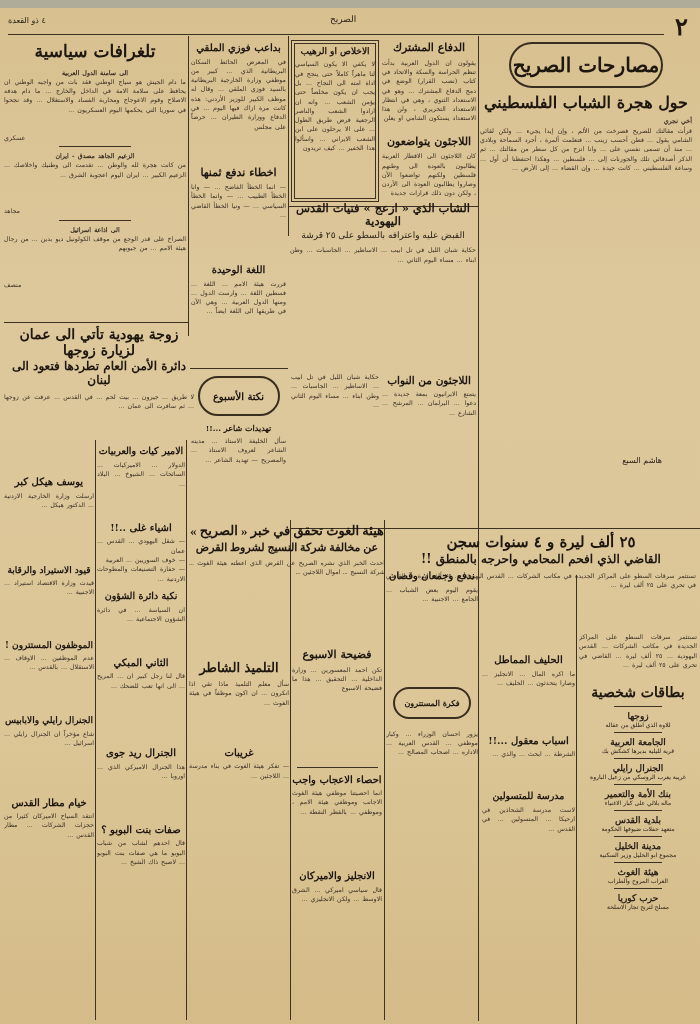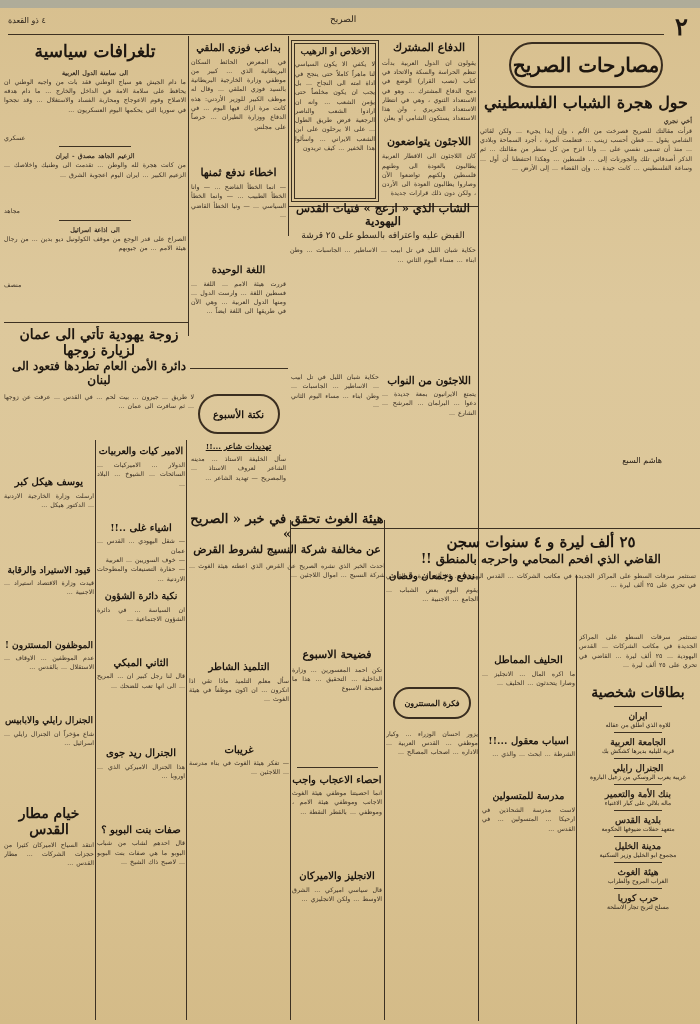--- a/index.html
+++ b/index.html
@@ -109,63 +109,63 @@
     <div class="hl" style="font-size:12px;margin:0 0 4px;">دائرة الأمن العام تطردها فتعود الى لبنان</div>
     <div class="txt" style="height:62px;overflow:hidden;">لا طريق ... جيرون ... بيت لحم ... في القدس ... عرفت عن زوجها ... ثم سافرت الى عمان ...</div>
   </div>
 
   <div class="box" style="left:191px;top:262px;width:95px;height:85px;">
     <div class="hl" style="font-size:10px;margin:2px 0 3px;">اللغة الوحيدة</div>
     <div class="txt" style="height:64px;overflow:hidden;">قررت هيئة الامم ... اللغة ... فسطين اللغة ... وارست الدول ... ومنها الدول العربية ... وهي الآن في طريقها الى اللغة ايضاً ...</div>
   </div>
   <div class="rule" style="top:368px;left:190px;width:98px;"></div>
   <div class="box" style="left:191px;top:370px;width:95px;height:148px;">
-    <div class="cloud" style="width:78px;height:36px;margin:24px auto 8px;font-size:10px;border-radius:30px;">نكتة الأسبوع</div>
-    <div class="hl" style="font-size:8px;margin:4px 0 3px;text-decoration:underline;">تهديدات شاعر ...!!</div>
+    <div class="cloud" style="width:78px;height:36px;margin:6px auto 8px;font-size:10px;border-radius:30px;">نكتة الأسبوع</div>
+    <div class="hl" style="font-size:8px;margin:4px 0 3px;">تهديدات شاعر ...!!</div>
     <div class="txt" style="height:70px;overflow:hidden;">سأل الخليفة الاستاذ ... مدينه الشاعر لعروف الاستاذ ... والمصريح — تهديد الشاعر ...</div>
   </div>
 
   <div class="box" style="left:4px;top:440px;width:90px;height:580px;">
     <div class="hl" style="font-size:10px;margin:36px 0 3px;">يوسف هيكل كبر</div>
     <div class="txt" style="height:68px;overflow:hidden;">ارسلت وزارة الخارجية الاردنية ... الدكتور هيكل ...</div>
     <div class="hl" style="font-size:9px;margin:6px 0 3px;">قيود الاستيراد والرقابة</div>
     <div class="txt" style="height:56px;overflow:hidden;">قيدت وزارة الاقتصاد استيراد ... الاجنبية ...</div>
     <div class="hl" style="font-size:9px;margin:6px 0 3px;">الموظفون المستترون !</div>
     <div class="txt" style="height:56px;overflow:hidden;">عدم الموظفين ... الاوقاف ... الاستقلال ... بالقدس ...</div>
     <div class="hl" style="font-size:9px;margin:6px 0 3px;">الجنرال رايلي والابابيس</div>
     <div class="txt" style="height:56px;overflow:hidden;">شاع مؤخراً ان الجنرال رايلي ... اسرائيل ...</div>
-    <div class="hl" style="font-size:14px;margin:20px 0 3px;">خيام مطار القدس</div>
+    <div class="hl" style="font-size:10px;margin:12px 0 3px;">خيام مطار القدس</div>
     <div class="txt" style="height:90px;overflow:hidden;">انتقد السياح الاميركان كثيرا من حجزات الشركات ... مطار القدس ...</div>
   </div>
 
   <div class="box" style="left:97px;top:440px;width:88px;height:580px;">
     <div class="hl" style="font-size:9.5px;margin:6px 0 3px;">الامير كيات والعربيات</div>
     <div class="txt" style="height:56px;overflow:hidden;">الدولار ... الاميركيات ... السائحات ... الشيوخ ... البلاد ...</div>
     <div class="hl" style="font-size:10px;margin:6px 0 3px;">اشياء غلى ..!!</div>
     <div class="txt">— شقل اليهودي ... القدس ... عمان</div>
     <div class="txt">— خوف السوريين ... العربية</div>
     <div class="txt">— حفارة التصنيعات والمطوحات الاردنية ...</div>
     <div class="hl" style="font-size:9.5px;margin:8px 0 3px;">نكبة دائرة الشؤون</div>
     <div class="txt" style="height:46px;overflow:hidden;">ان السياسة ... في دائرة الشؤون الاجتماعية ...</div>
     <div class="hl" style="font-size:10px;margin:6px 0 3px;">الثاني المبكي</div>
     <div class="txt" style="height:70px;overflow:hidden;">قال لنا رجل كبير ان ... المريح ... الى انها تعب للضحك ...</div>
     <div class="hl" style="font-size:10px;margin:6px 0 3px;">الجنرال ريد جوى</div>
     <div class="txt" style="height:56px;overflow:hidden;">هذا الجنرال الاميركي الذي ... اوروبا ...</div>
     <div class="hl" style="font-size:10px;margin:6px 0 3px;">صفات بنت البوبو ؟</div>
     <div class="txt" style="height:80px;overflow:hidden;">قال احدهم لشاب من شباب البوبو ما هي صفات بنت البوبو ... لاصبح ذاك الشيخ ...</div>
   </div>
 
-  <div class="box" style="left:189px;top:510px;width:196px;height:120px;">
+  <div class="box" style="left:189px;top:522px;width:196px;height:120px;font-family:Liberation Serif, serif;">
     <div class="hl" style="font-size:13px;margin:2px 0 2px;">هيئة الغوث تحقق في خبر « الصريح »</div>
     <div class="hl" style="font-size:11px;margin:0 0 4px;">عن مخالفة شركة النسيج لشروط القرض</div>
     <div class="txt" style="height:72px;overflow:hidden;">احدث الخبر الذي نشره الصريح عن القرض الذي اعطته هيئة الغوث ... شركة النسيج ... اموال اللاجئين ...</div>
   </div>
 
   <div class="box" style="left:189px;top:645px;width:100px;height:370px;">
-    <div class="hl" style="font-size:10px;margin:16px 0 3px;">التلميذ الشاطر</div>
+    <div class="hl" style="font-size:13px;margin:16px 0 3px;">التلميذ الشاطر</div>
     <div class="txt" style="height:62px;overflow:hidden;">سأل معلم التلميذ ماذا تقي اذا انكرون ... ان اكون موظفاً في هيئة الغوث ...</div>
     <div class="hl" style="font-size:10px;margin:6px 0 3px;">غريبات</div>
     <div class="txt" style="height:230px;overflow:hidden;">— تفكر هيئة الغوث في بناء مدرسة ... اللاجئين ...</div>
   </div>
 
   <div class="box" style="left:292px;top:645px;width:90px;height:375px;">
     <div class="hl" style="font-size:11px;margin:4px 0 3px;">فضيحة الاسبوع</div>
     <div class="txt" style="height:98px;overflow:hidden;">تكن احمد المعسورين ... وزارة الداخلية ... التحقيق ... هذا ما فضيحة الاسبوع</div>
     <div class="sep" style="width:90%;"></div>
     <div class="hl" style="font-size:10px;margin:6px 0 3px;">احصاء الاعجاب واجب</div>
@@ -193,21 +193,21 @@
     <div class="hl" style="font-size:10px;margin:6px 0 3px;">اسباب معقول ...!!</div>
     <div class="txt" style="height:34px;overflow:hidden;">الشرطة ... ابحث ... والذي ...</div>
     <div class="hl" style="font-size:9.5px;margin:8px 0 3px;">مدرسة للمتسولين</div>
     <div class="txt" style="height:170px;overflow:hidden;">لاست مدرسة الشحاذين في ارحيكا ... المتسولين ... في القدس ...</div>
   </div>
 
   <div class="box" style="left:579px;top:680px;width:118px;height:342px;">
     <div class="hl" style="font-size:14px;margin:4px 0 6px;">بطاقات شخصية</div>
     <div class="sep"></div>
     <div class="card">
-        <div class="t">ايران</div>
+        <div class="t">زوجها</div>
         <div class="s">للاوة الذي اطلق من عقاله</div>
       </div>
     <div class="sep"></div>
     <div class="card">
         <div class="t">الجامعة العربية</div>
         <div class="s">قرية لليلية بديرها كشكش بك</div>
       </div>
     <div class="sep"></div>
     <div class="card">
         <div class="t">الجنرال رايلي</div>

